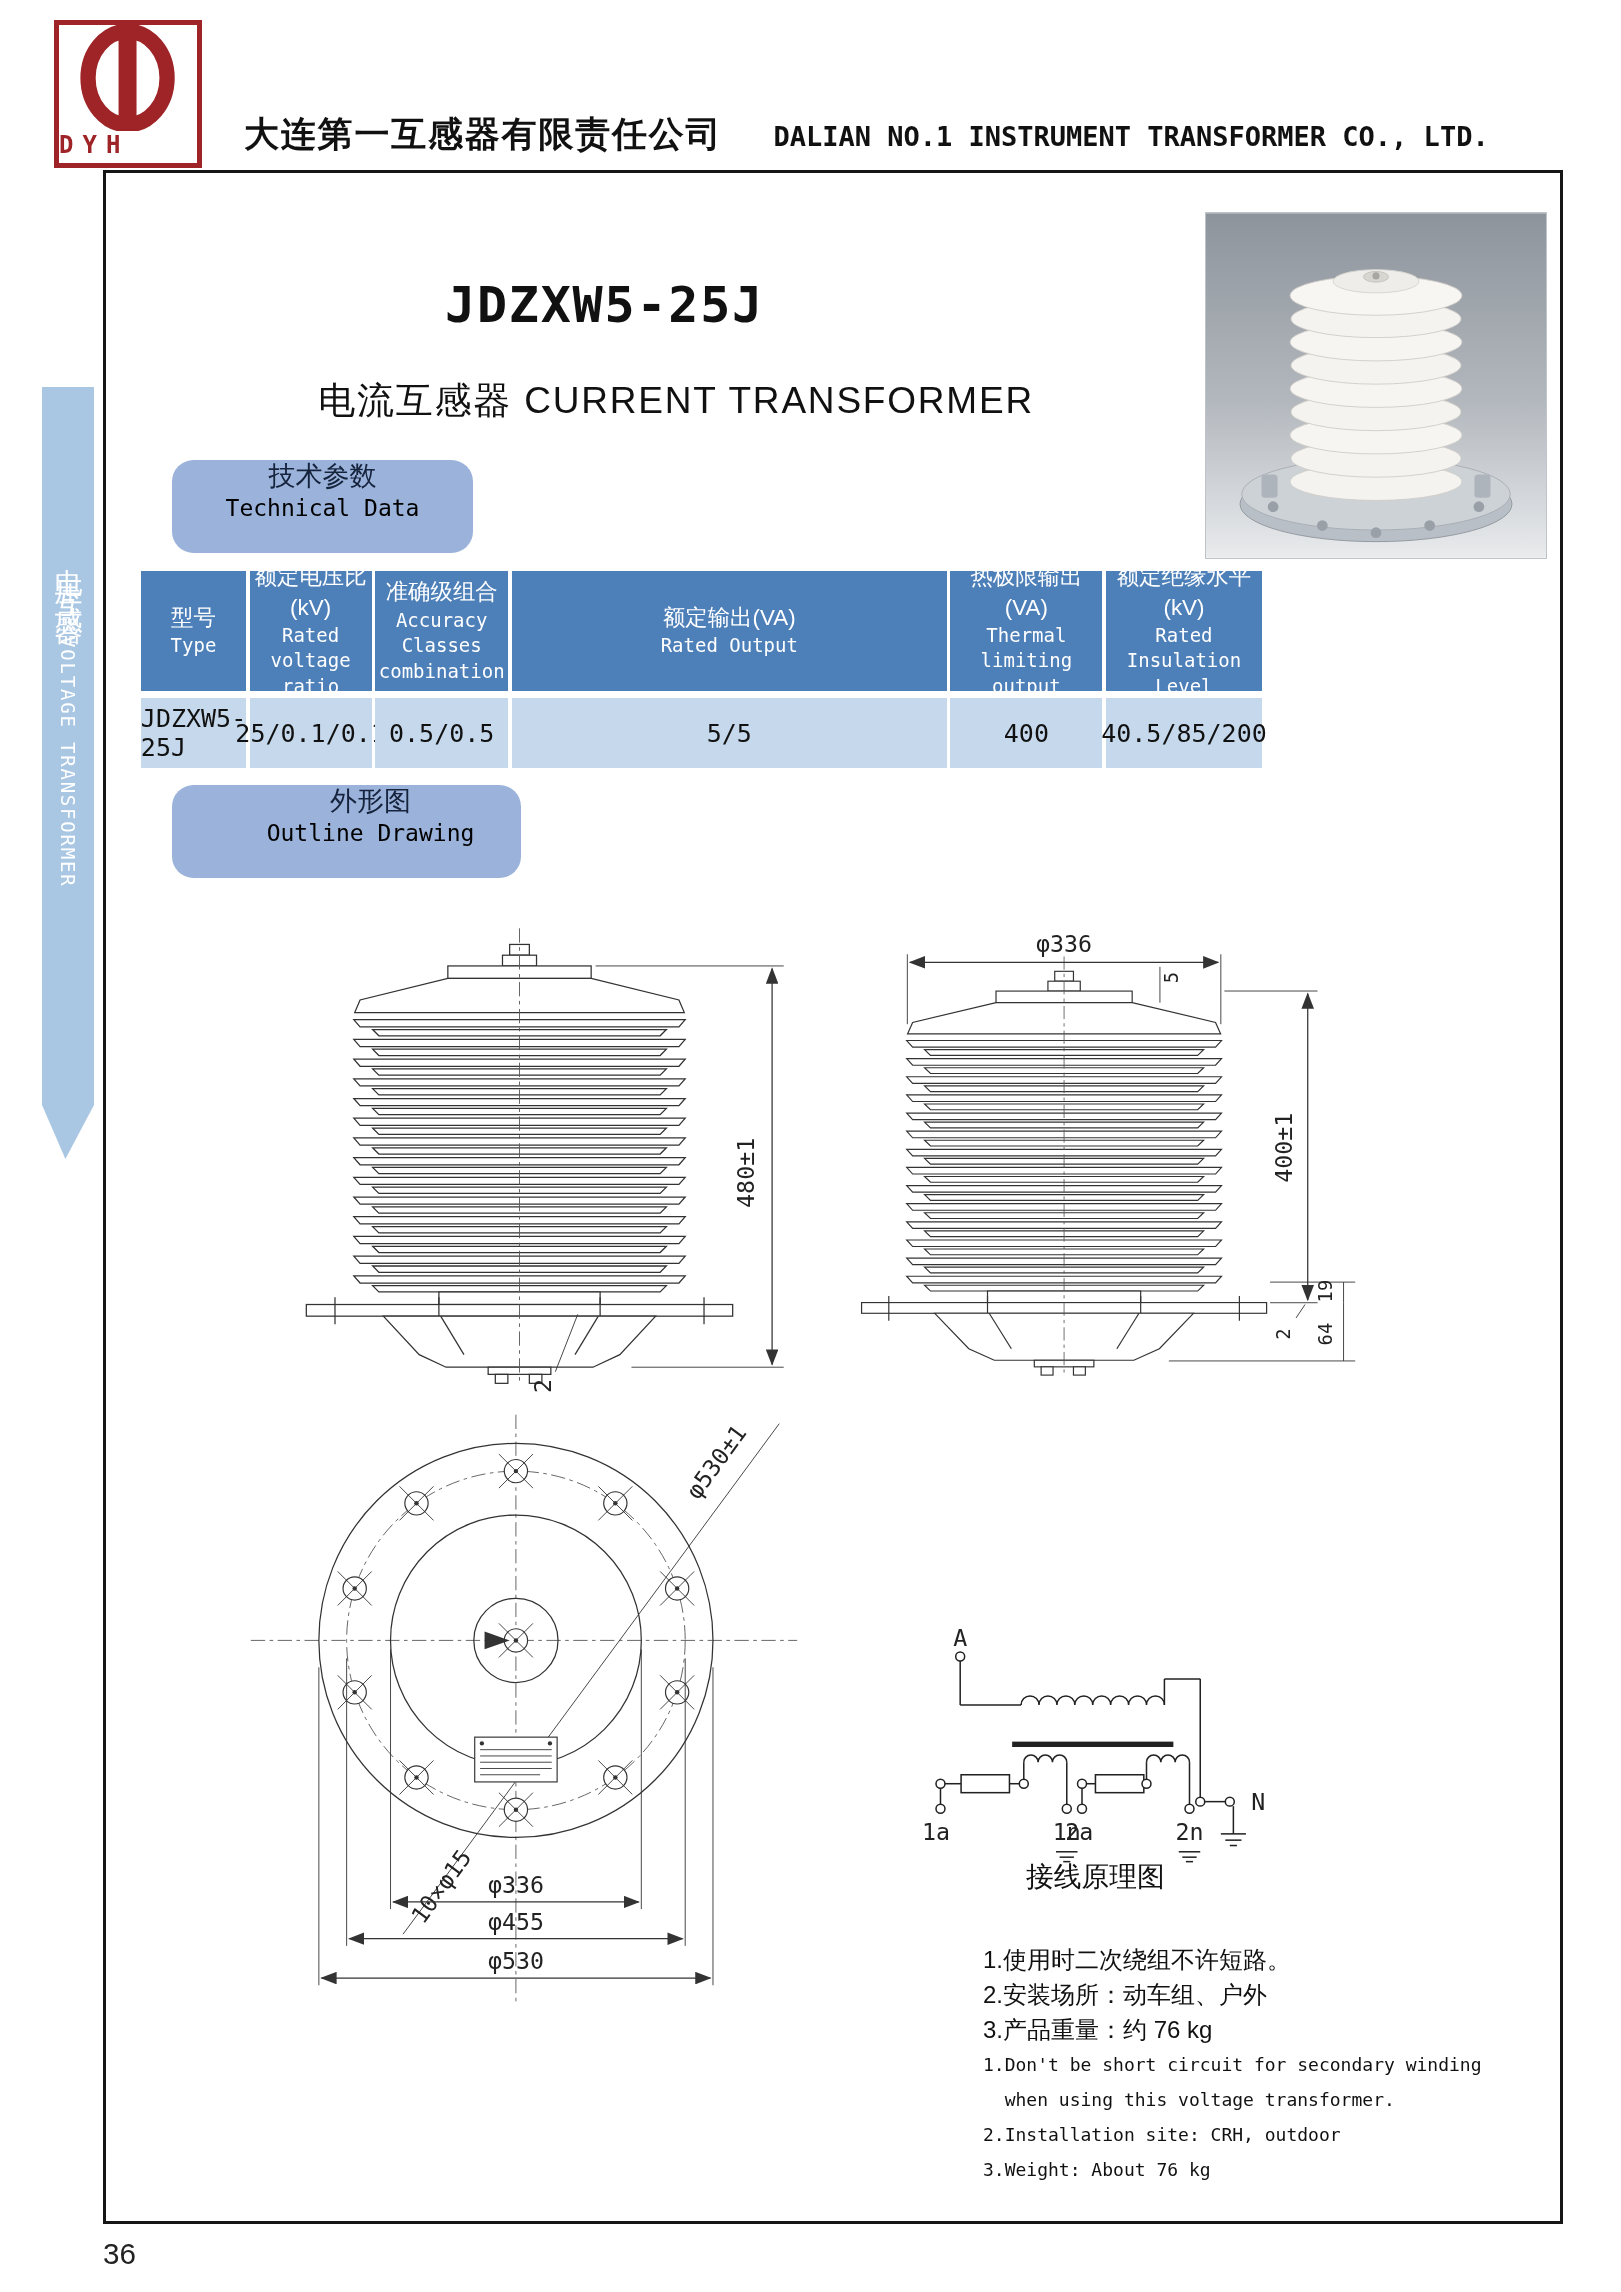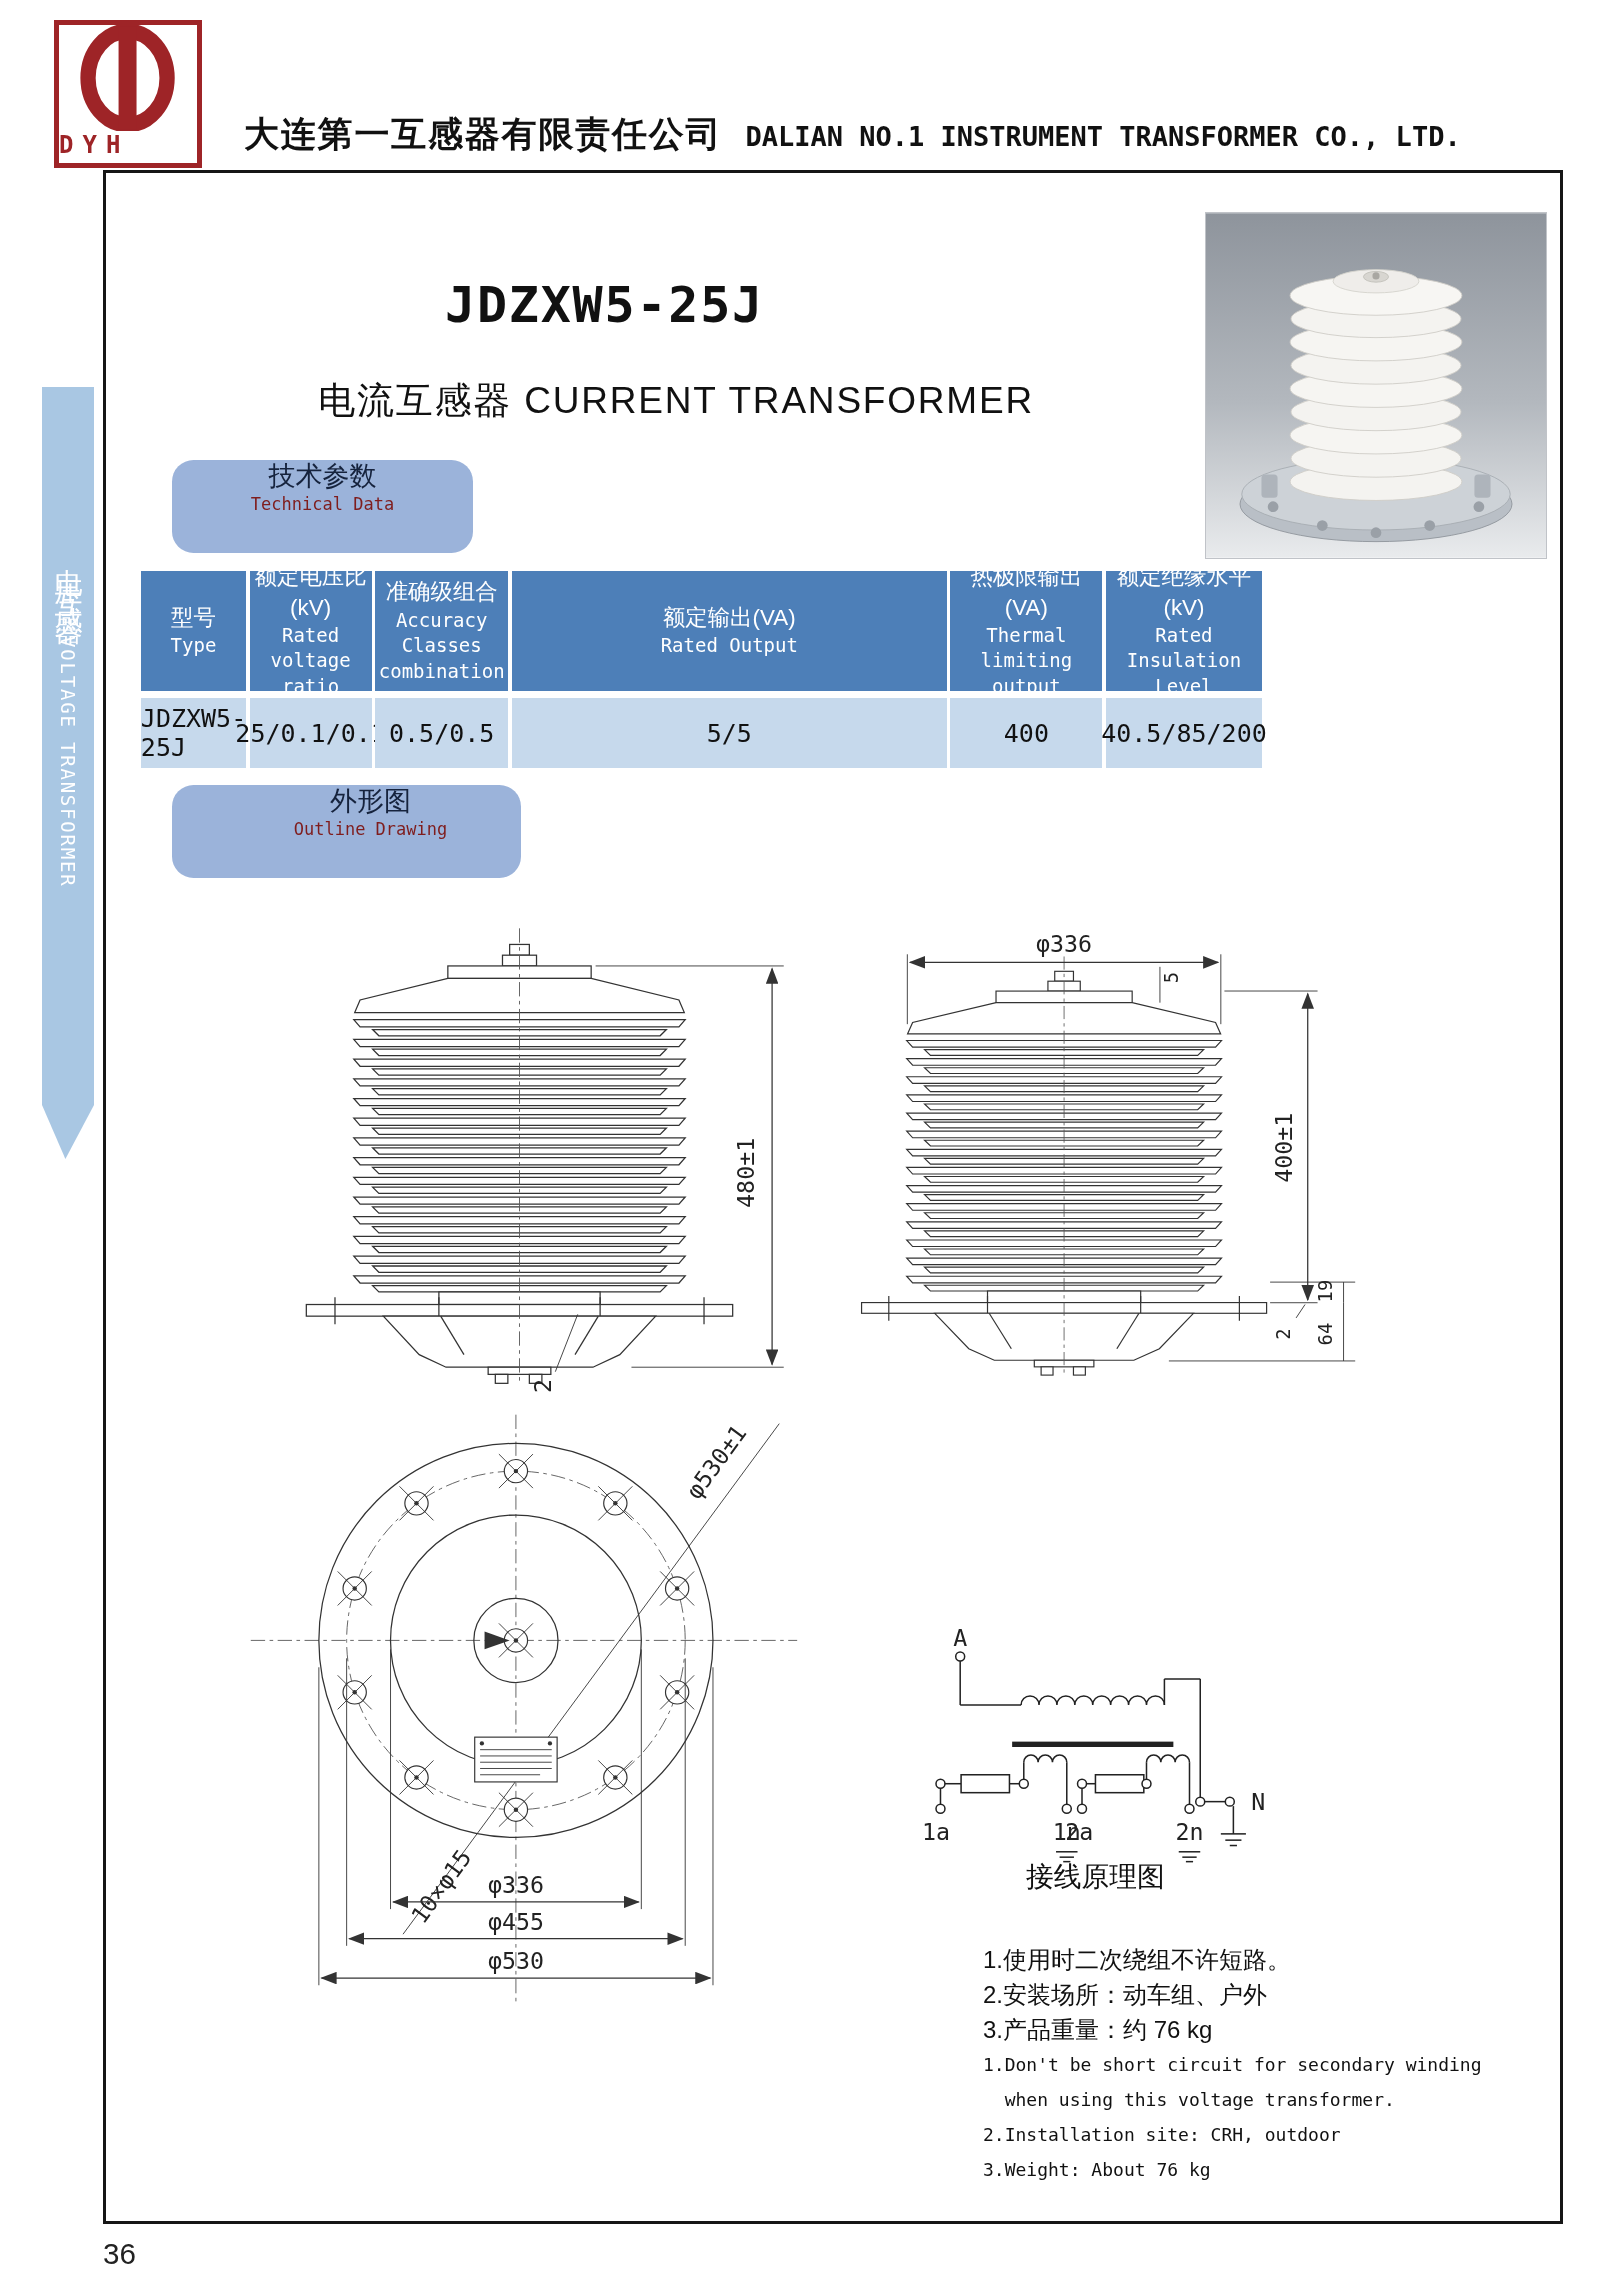--- a/index.html
+++ b/index.html
@@ -8,21 +8,21 @@
   .abs{position:absolute;}
 
   
   .logo-box{left:54px;top:19.7px;width:148px;height:148px;border:5.4px solid #9e2427;box-sizing:border-box;background:#fff;}
   .logo-sym{position:absolute;left:0;top:0;width:100%;height:106px;}
   .logo-txt{position:absolute;left:0;bottom:3.6px;width:100%;text-align:left;
             color:#9e2427;font-weight:bold;font-size:24px;letter-spacing:9px;
             font-family:"DejaVu Sans Mono",monospace;}
   .company{left:244px;top:111px;width:1119px;display:flex;align-items:baseline;gap:23px;white-space:nowrap;}
   .company-cn{font-size:35px;font-weight:600;letter-spacing:1.8px;}
-  .company-en{font-size:27px;font-weight:600;font-family:"DejaVu Sans Mono",monospace;}
+  .company-en{font-size:27px;font-weight:600;font-family:"DejaVu Sans Mono",monospace;margin-left:28px;}
 
   
   .frame{left:103px;top:170px;width:1460px;height:2054px;border:3.6px solid #161616;box-sizing:border-box;}
 
   
   .side-tab{left:42px;top:387px;width:52px;height:772px;background:#a9c7e3;
             clip-path:polygon(0 0,100% 0,100% 93%,45% 100%,0 93%);
             display:flex;flex-direction:column;align-items:center;padding-top:159px;box-sizing:border-box;gap:27px;}
   .side-cn{writing-mode:vertical-rl;text-orientation:upright;color:#fff;font-size:28px;letter-spacing:12.5px;}
   .side-en{writing-mode:vertical-rl;text-orientation:mixed;color:#fff;font-size:19px;letter-spacing:1.8px;
@@ -30,21 +30,21 @@
 
   
   .model-title{left:103px;top:276px;width:1003px;text-align:center;font-size:50px;font-weight:bold;
                letter-spacing:1.8px;font-family:"DejaVu Sans Mono",monospace;}
   .sub-title{left:103px;top:376px;width:931px;text-align:right;font-size:37px;font-weight:400;letter-spacing:1.8px;}
 
   
   .badge{width:301px;height:93px;background:#9bb3da;border-radius:21.5px;display:flex;flex-direction:column;
          justify-content:flex-start;align-items:center;line-height:1.25;}
   .badge-cn{font-size:27px;color:#16233d;}
-  .badge-en{font-size:17px;color:#7f1d1d;font-family:"DejaVu Sans Mono",monospace;}
+  .badge-en{font-size:23px;color:#000000;font-family:"DejaVu Sans Mono",monospace;}
   .badge1{left:172px;top:460px;}
   .badge2{left:172px;top:785px;padding-left:48px;}
 
   
   .tbl{left:141px;top:571px;display:flex;gap:3.6px;}
   .tbl2{left:141px;top:698px;display:flex;gap:3.6px;}
   .th{background:#4d7fb8;color:#fff;height:120px;display:flex;flex-direction:column;justify-content:center;
       align-items:center;text-align:center;line-height:1.35;}
   .th .cn{font-size:22.4px;}
   .th .en{font-size:19px;font-family:"DejaVu Sans Mono",monospace;white-space:pre-line;}

